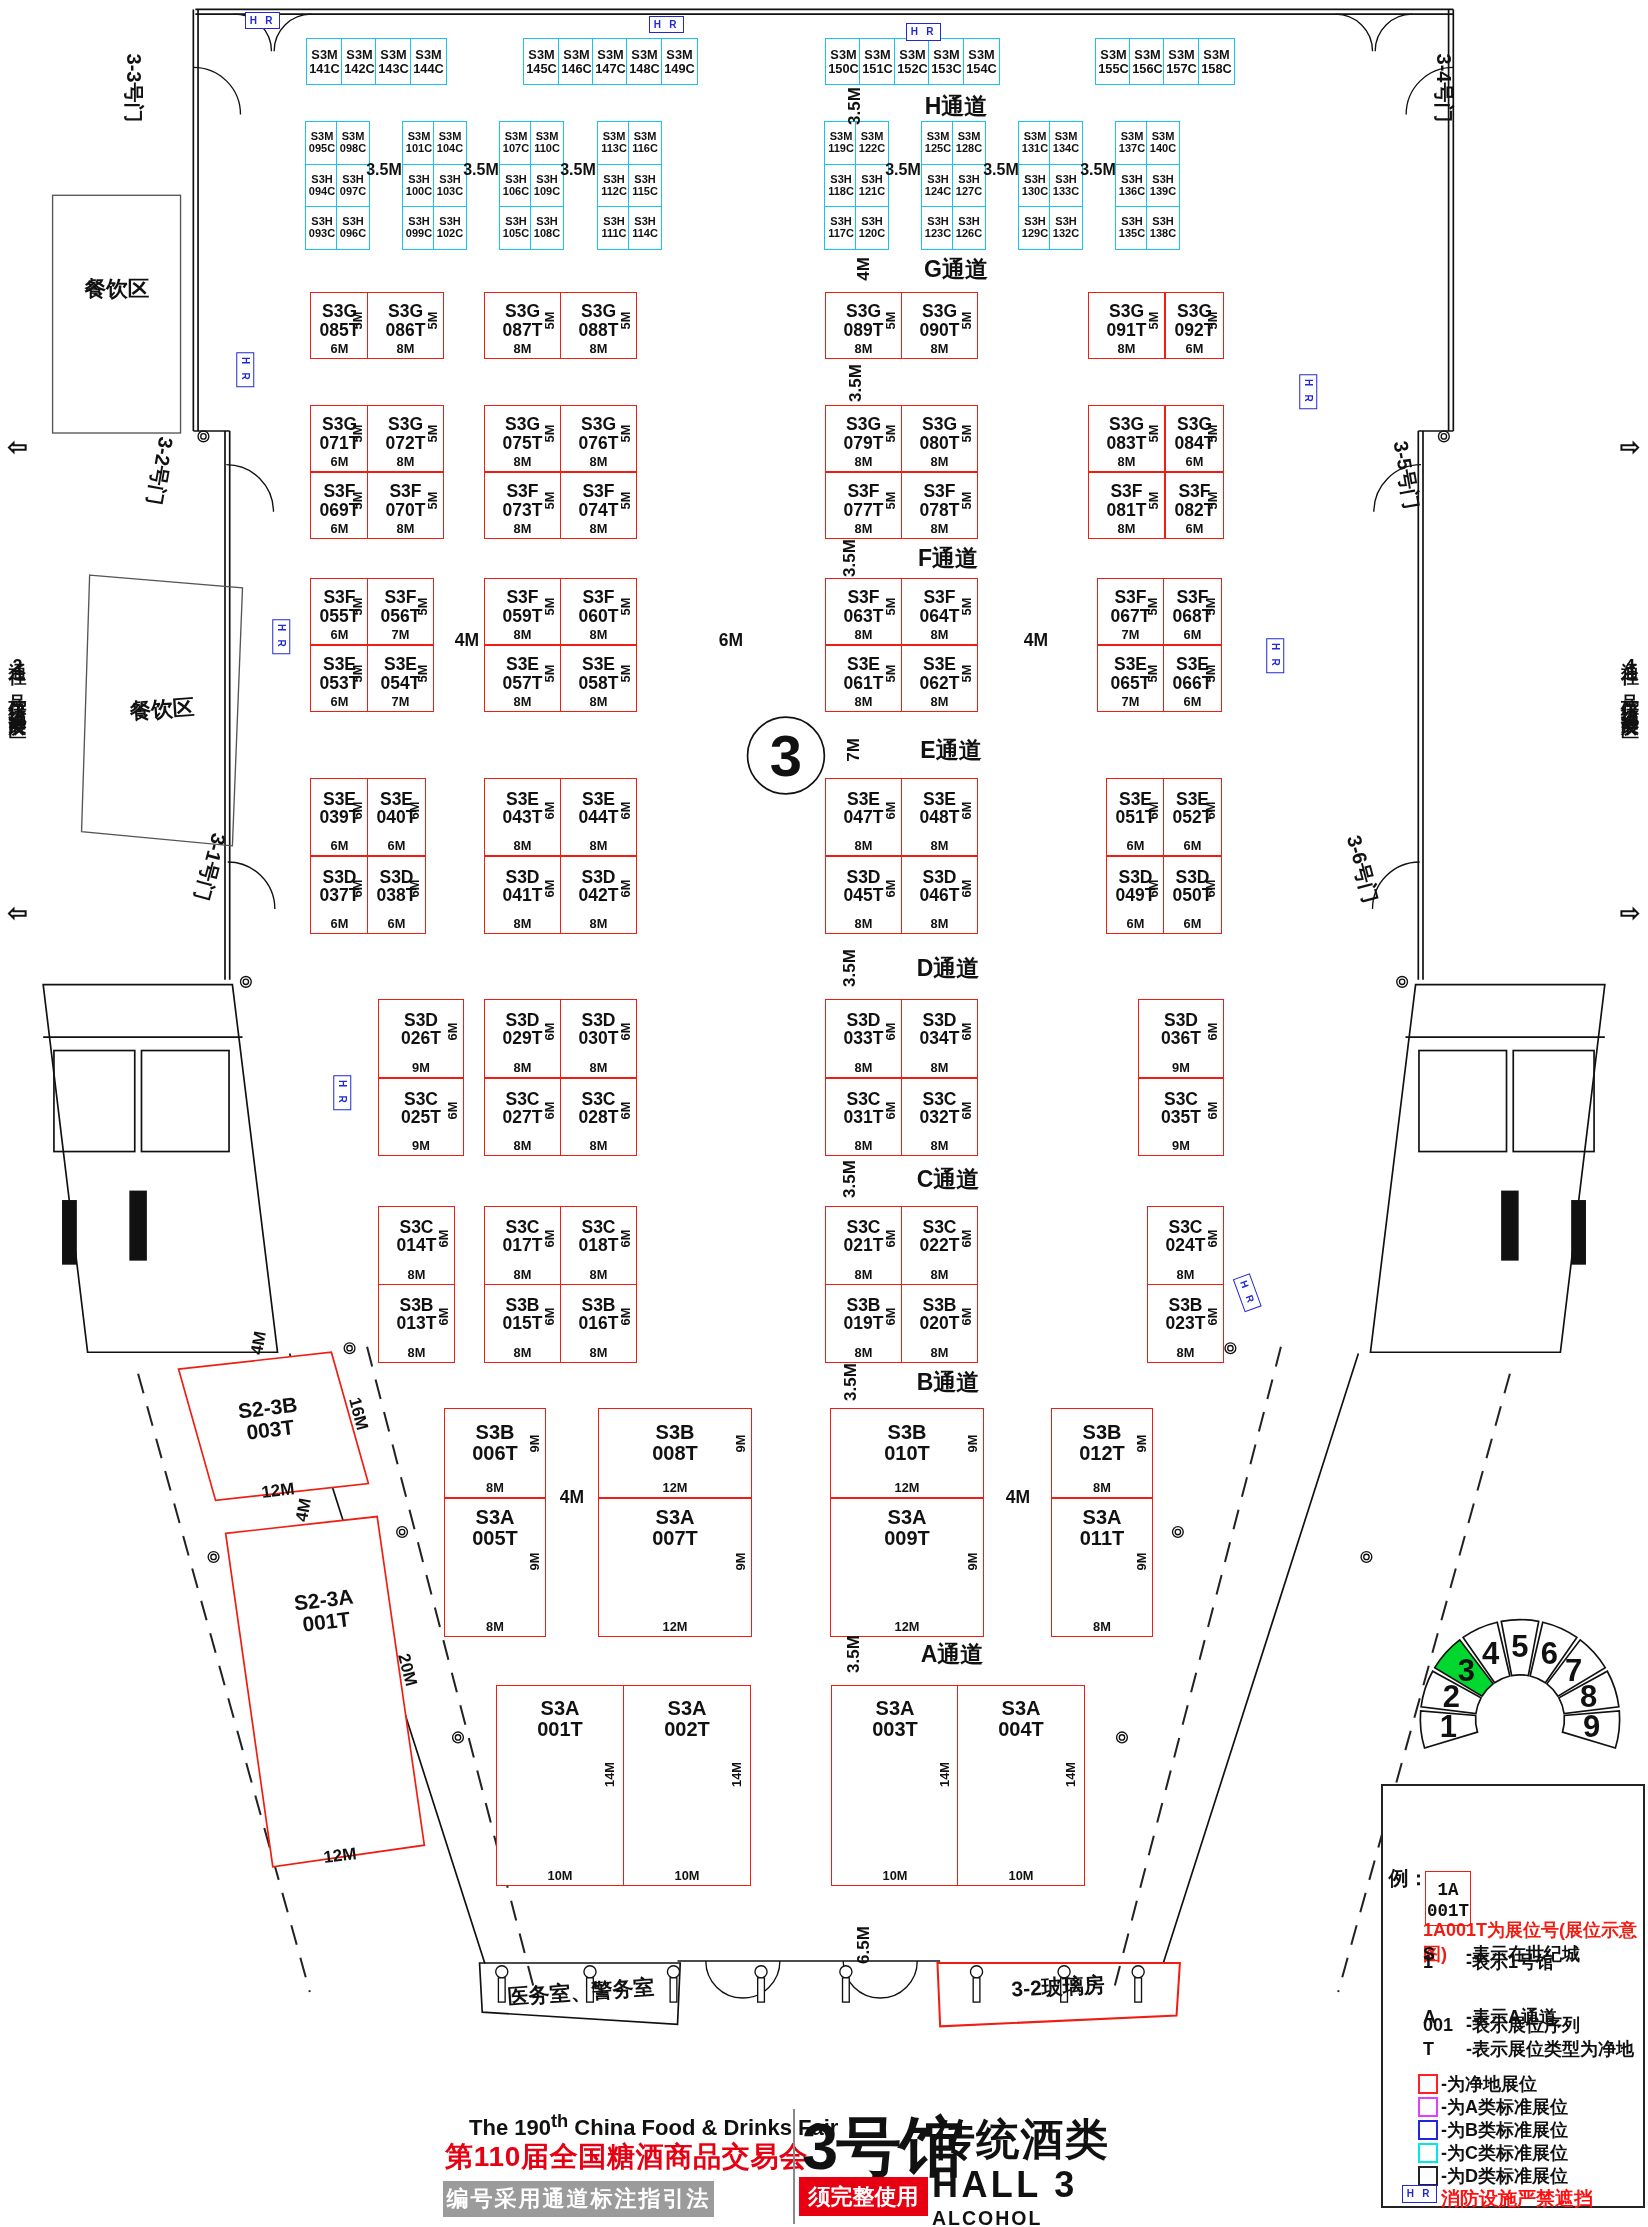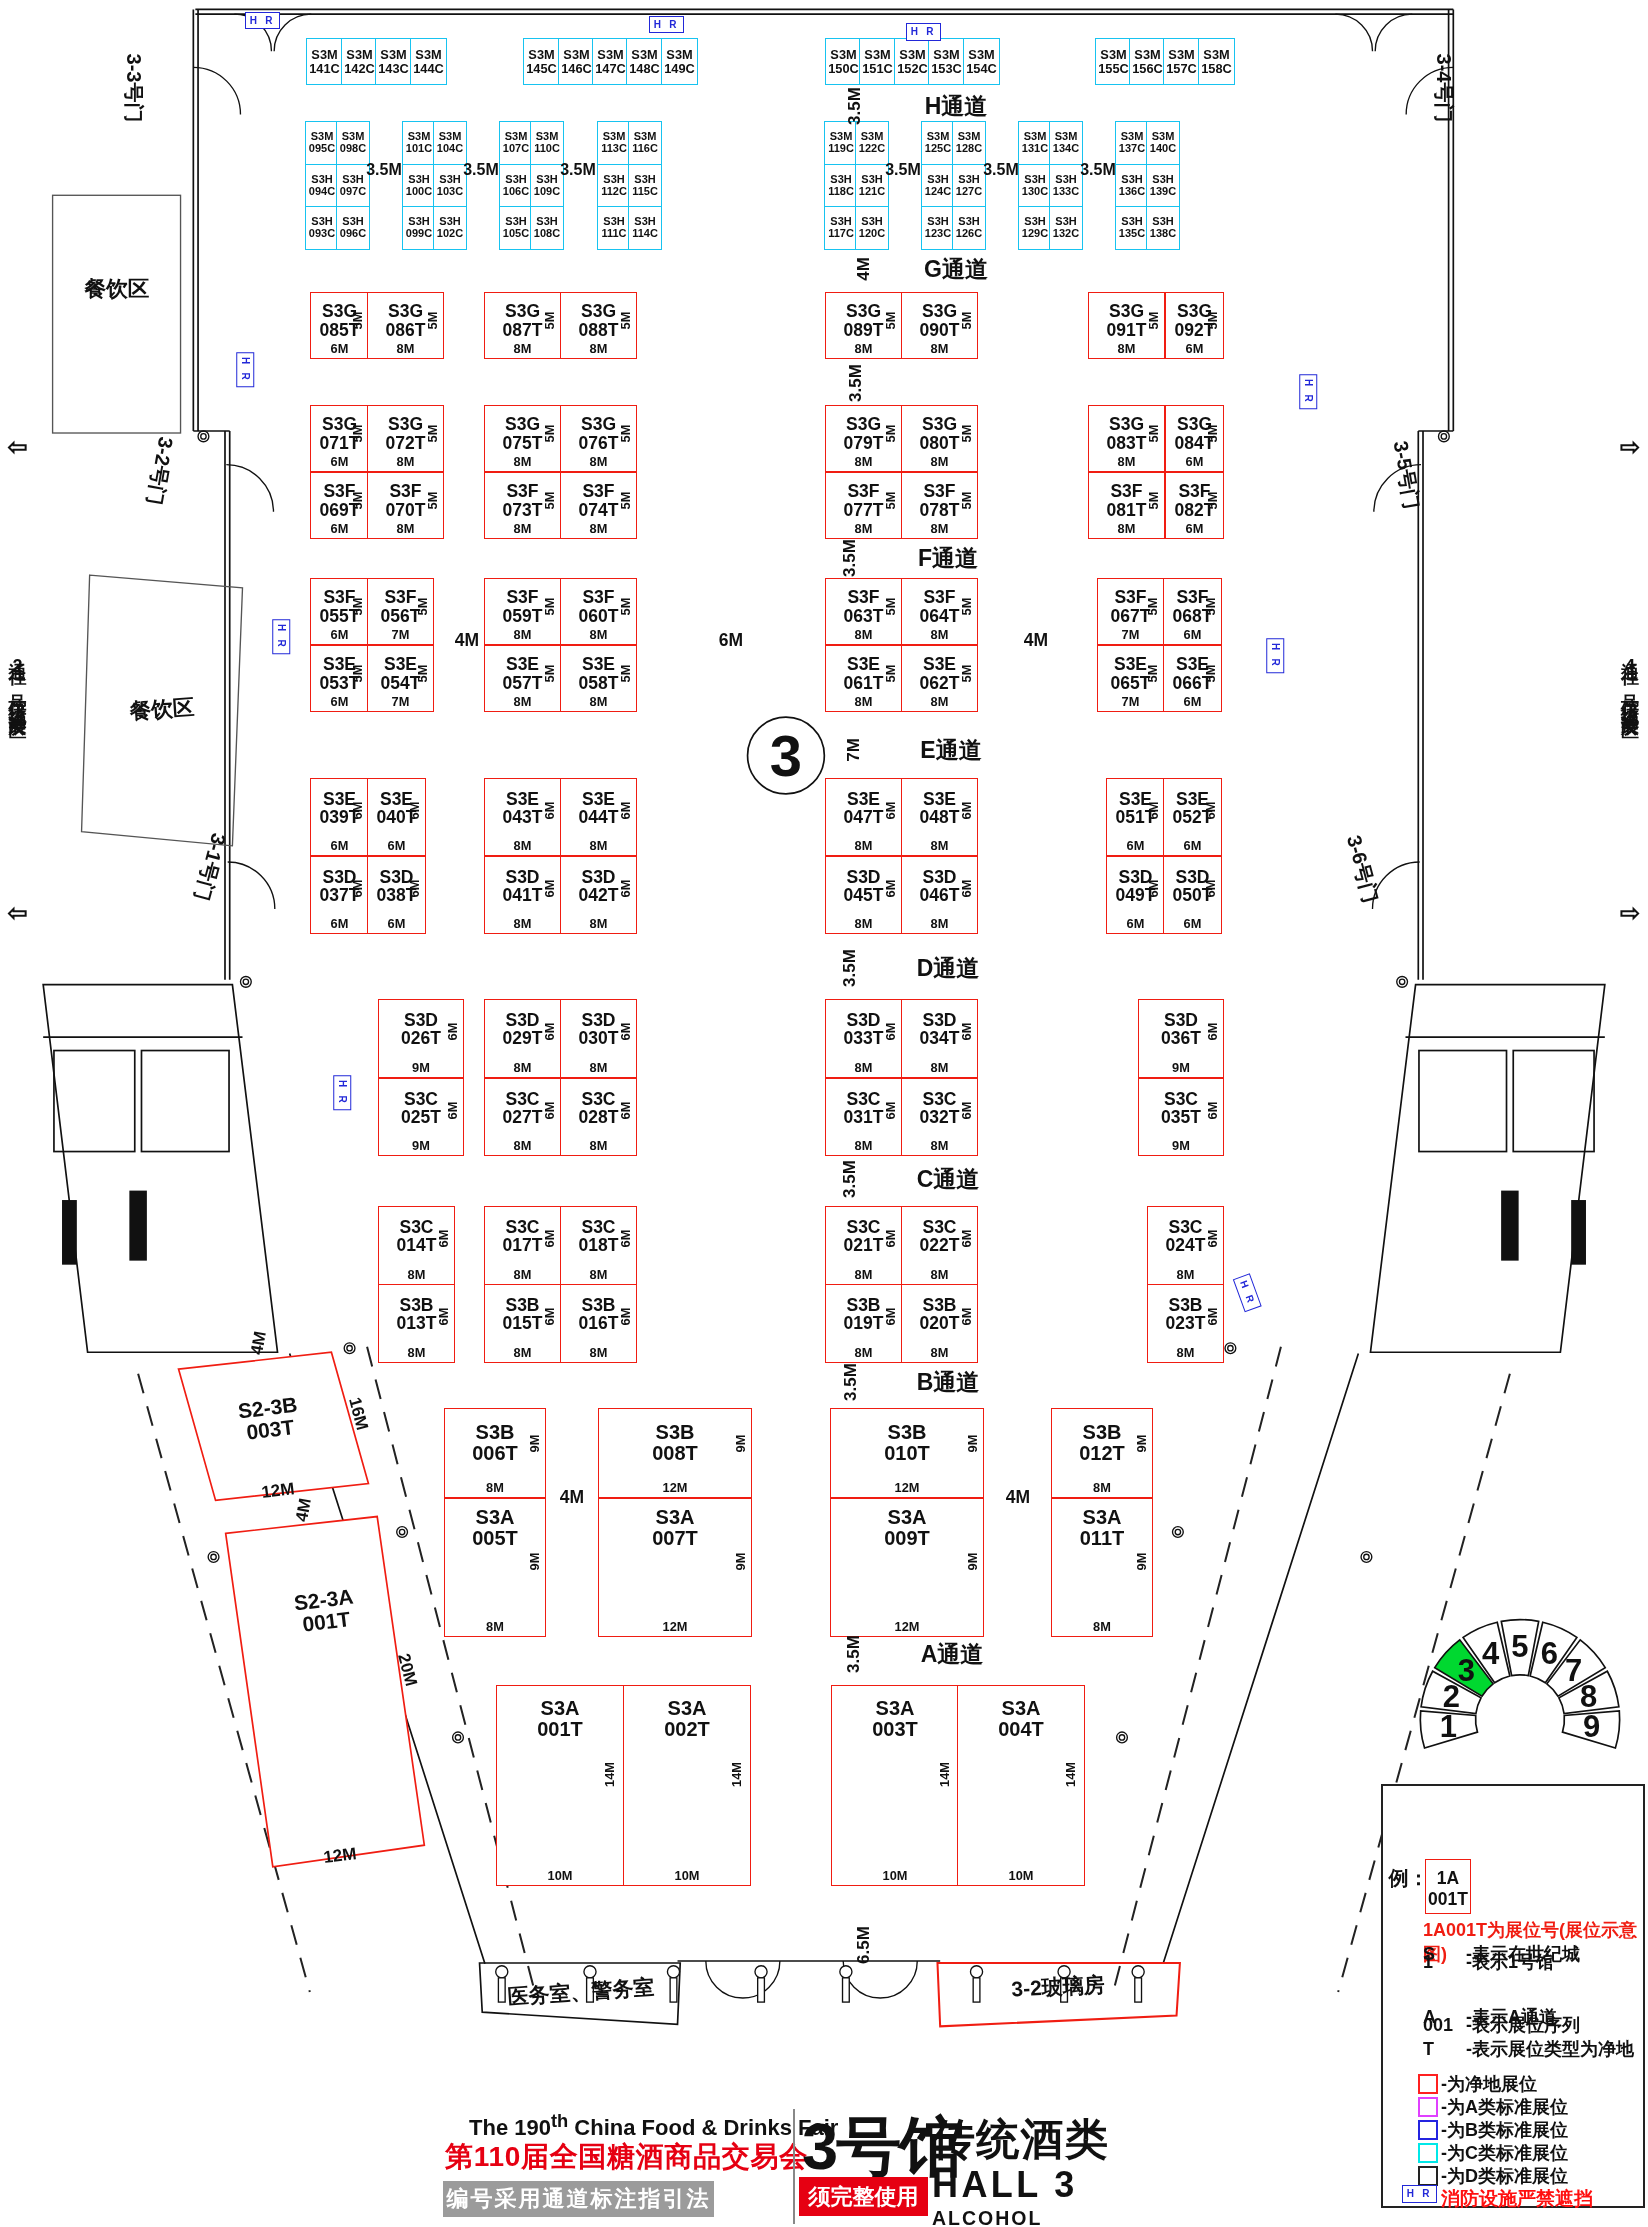--- a/index.html
+++ b/index.html
@@ -23,22 +23,22 @@
       font-size:10px;font-weight:700;width:35px;height:17.5px;display:flex;align-items:center;
       justify-content:center;letter-spacing:2.7px;background:#fff;box-sizing:border-box;}
   .aisleName{position:absolute;z-index:3;font-weight:700;font-size:23px;transform:translate(-50%,-50%);}
   .aisleDim{position:absolute;z-index:3;font-weight:700;font-size:17px;transform:translate(-50%,-50%) rotate(-90deg);}
   .gapL{position:absolute;z-index:3;font-weight:700;font-size:17.5px;transform:translate(-50%,-50%);}
   
   #legend{position:absolute;left:1381px;top:1784px;width:264px;height:424px;border:2px solid #222;
           box-sizing:border-box;z-index:3;background:#fff;}
   #legend .para{position:absolute;left:8px;top:5.4px;width:247px;font-size:18px;font-weight:700;line-height:1.3;}
   #legend .exlab{position:absolute;left:5.4px;top:79px;font-size:20px;font-weight:700;}
-  #legend .sample{position:absolute;left:42px;top:73px;width:46px;height:55px;border:1.3px solid var(--red);
-          text-align:center;font-weight:700;font-size:17.5px;line-height:1.2;padding-top:8px;box-sizing:border-box;}
+  #legend .sample{position:absolute;left:42px;top:85px;width:46px;height:55px;border:1.3px solid var(--red);
+          text-align:center;font-weight:700;font-size:17.5px;line-height:1.2;padding-top:8px;box-sizing:border-box;font-family:Liberation Mono, monospace;}
   #legend .headline{position:absolute;left:40px;top:132px;font-size:18px;font-weight:700;color:var(--red);}
   #legend .dline{position:absolute;left:40px;font-size:18px;font-weight:700;}
   #legend .key{display:inline-block;width:43px;}
   #legend .sq{position:absolute;left:35px;width:16px;height:16px;border-width:2px;border-style:solid;background:#fff;}
   #legend .itlab{position:absolute;left:58px;font-size:18px;font-weight:700;}
   #legend .fire{position:absolute;left:58px;top:400px;font-size:19px;font-weight:700;color:#ff1010;}
   #legend .hrbox{left:19px;top:399px;}
   
   #titleblock{position:absolute;left:0;top:2102px;width:1648px;height:126px;z-index:3;}
   .t-en{position:absolute;left:469px;top:8px;font-size:22px;font-weight:700;}

